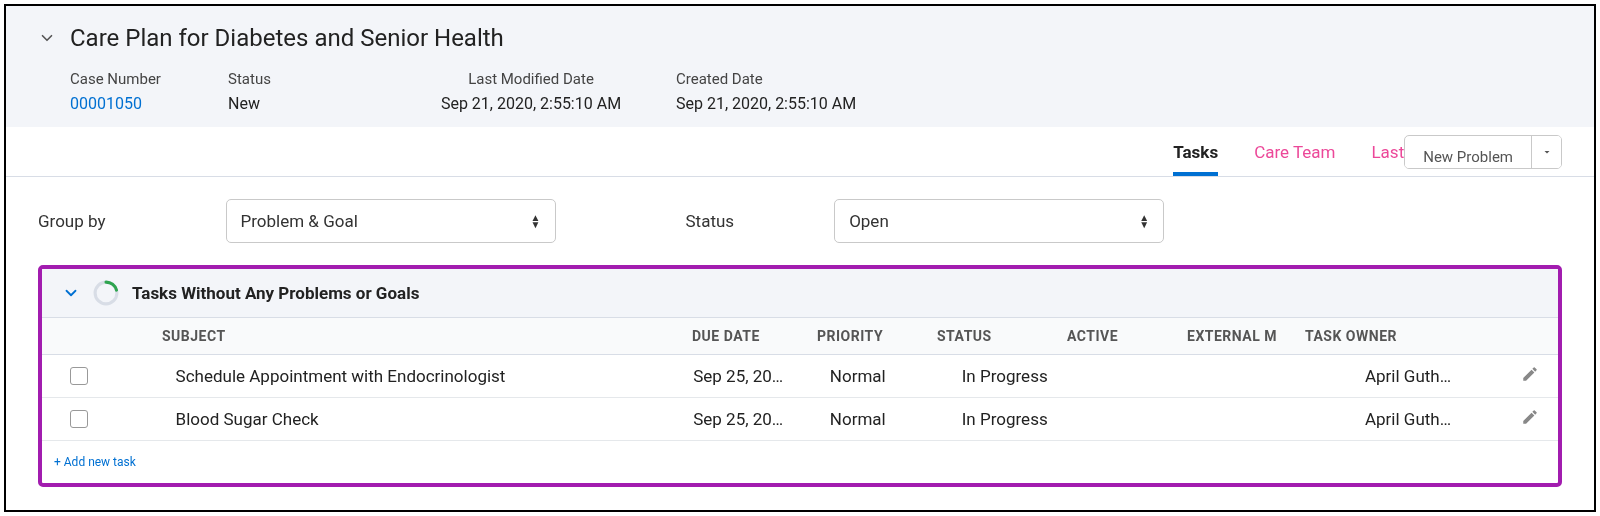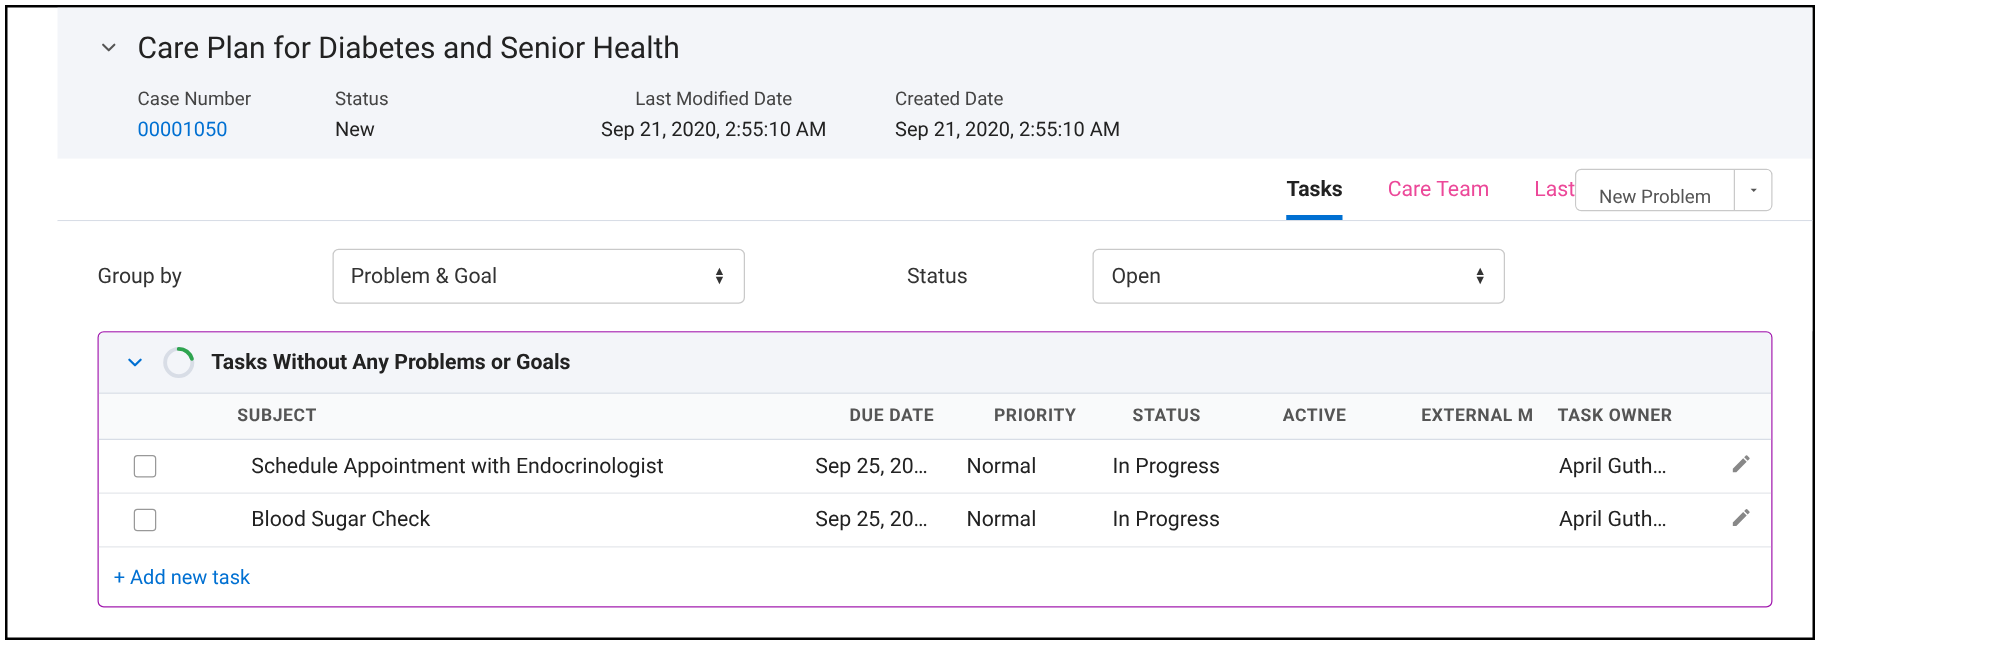--- a/index.html
+++ b/index.html
@@ -7,25 +7,24 @@
       margin: 0;
       padding: 0;
       font-family: -apple-system, BlinkMacSystemFont, "Segoe UI", Roboto, Helvetica, Arial, sans-serif;
     }
     body {
       background: #fff;
       padding: 4px;
     }
     .container {
       border: 2px solid #000;
-      width: 1448px;
+      width: 1592px;
       height: 508px;
       background: #fff;
       overflow: hidden;
-      padding-left: 40px;
     }
     .header-section {
       background: #f3f5f9;
       padding: 18px 32px 14px 32px;
     }
     .page-title-row {
       display: flex;
       align-items: center;
       gap: 14px;
       margin-bottom: 18px;
@@ -168,21 +167,21 @@
     .sb-status { width: 330px; }
     .sort-arrows {
       display: flex;
       flex-direction: column;
       gap: 0;
       line-height: 7px;
       font-size: 10px;
     }
     .section-card {
       margin: 0 32px 27px 32px;
-      border: 1px solid #a21caf;
+      border: 4px solid #a21caf;
       border-radius: 5px;
       overflow: hidden;
     }
     .section-header {
       background: #f3f5f9;
       padding: 10px 20px;
       display: flex;
       align-items: center;
       gap: 12px;
     }
@@ -246,21 +245,21 @@
       cursor: pointer;
     }
     .th-gap { width: 120px; }
     .pencil-icon {
       cursor: pointer;
     }
     .pencil-icon svg { width: 18px; height: 18px; }
     .add-link {
       padding: 14px 12px;
       color: #0070d2;
-      font-size: 16px;
+      font-size: 12px;
       cursor: pointer;
     }
   </style>
 </head>
 <body>
 
 <div class="container">
 
   <div class="header-section">
     <div class="page-title-row">

